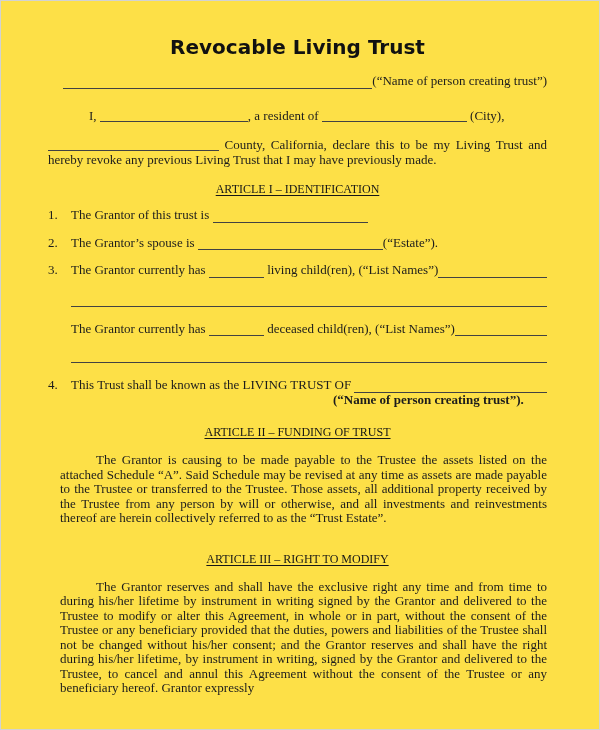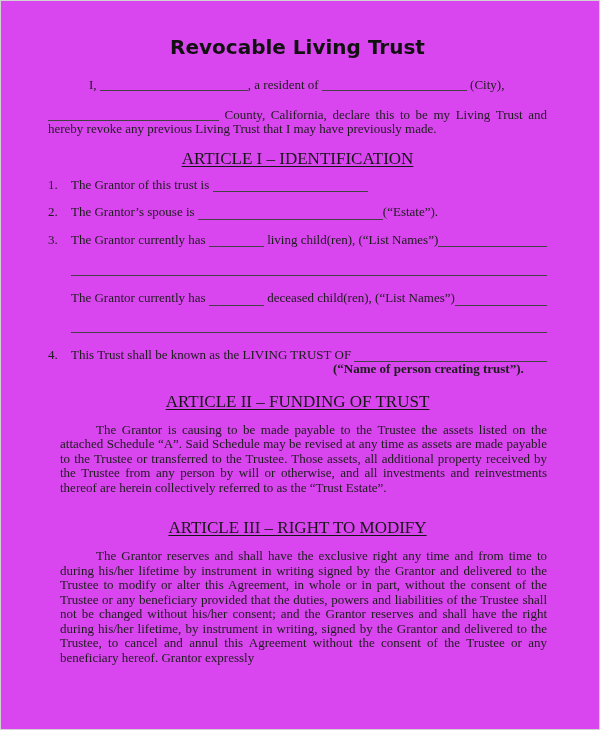--- a/index.html
+++ b/index.html
@@ -1,21 +1,21 @@
 <!DOCTYPE html>
 <html><head>
 <meta charset="utf-8">
 <style>
   html,body{margin:0;padding:0;background:#ffffff;}
   .page{
     position:relative;
     width:600px;height:730px;
     box-sizing:border-box;
     border:1px solid #d2d2d2;
-    background:#d946ef;
+    background:#fde047;
     font-family:"Liberation Serif","DejaVu Serif",serif;
     font-size:13px;
     color:#1c1c1c;
     overflow:hidden;
   }
   .content{padding:36px 52px 0 47px;}
   .title{
     font-family:"DejaVu Sans","Liberation Sans",sans-serif;
     font-weight:bold;
     font-size:20px;
@@ -31,21 +31,21 @@
   .w148{width:148px;} .w145{width:145px;} .w155{flex:0 0 155px;}
   .w185{flex:0 0 185px;} .w55{flex:0 0 55px;} .w171{width:171px;}
   .fill-row{display:flex;align-items:stretch;line-height:14.5px;}
   .name-row{margin-top:16px;}
   .name-row .blank-fill{margin-left:15px;}
   .i-row{margin-top:20px;padding-left:41px;line-height:14.5px;}
   .county-para{margin:15px 0 0 0;text-align:justify;line-height:14.5px;}
   .heading{
     margin:14px 0 0 0;
     text-align:center;
-    font-size:17px;
+    font-size:12px;
     font-weight:normal;
     line-height:16px;
     text-decoration:underline;
     text-underline-offset:2px;
     color:#161616;
   }
   .h2{margin-top:17px;} .h3{margin-top:25px;}
   .item{margin-top:13px;}
   .item-1{margin-top:11px;}
   .num{flex:0 0 23px;white-space:pre;}
@@ -58,20 +58,24 @@
   .body-para{margin:13px 0 0 12px;text-align:justify;text-indent:36px;line-height:14.5px;}
 </style>
 </head>
 <body>
 
 <div class="page">
   <div class="content">
 
     <h1 class="title">Revocable Living Trust</h1>
 
+    <div class="fill-row name-row">
+      <span class="blank blank-fill"></span>
+      <span class="seg">(“Name of person creating trust”)</span>
+    </div>
 
     <div class="i-row">
       <span class="seg">I, </span><span class="blank blank-inline w148"></span><span class="seg">, a resident of </span><span class="blank blank-inline w145"></span><span class="seg"> (City),</span>
     </div>
 
     <p class="county-para"><span class="blank blank-inline w171"></span><span> County, California, declare this to be my Living Trust and hereby revoke any previous Living Trust that I may have previously made.</span></p>
 
     <h2 class="heading">ARTICLE I – IDENTIFICATION</h2>
 
     <div class="fill-row item item-1">

